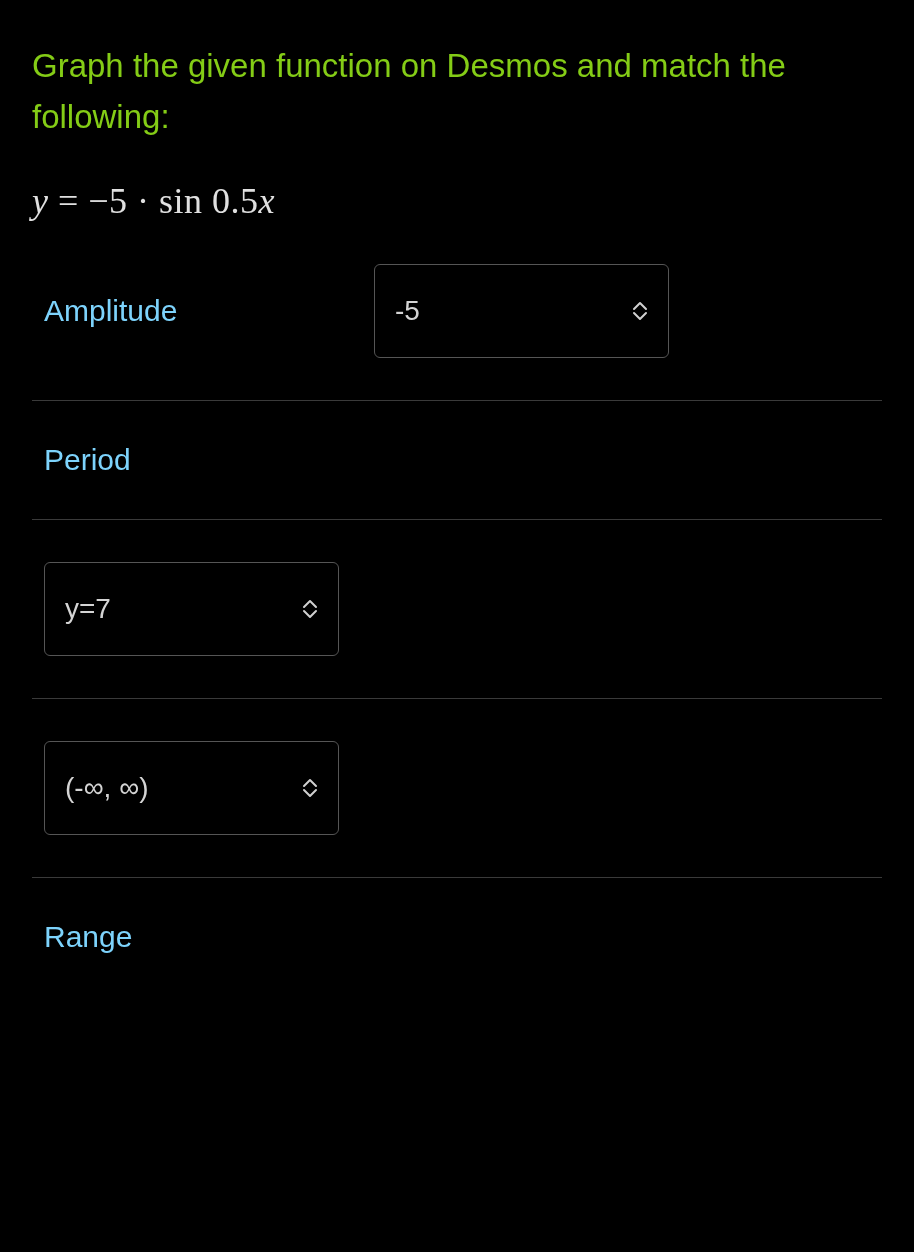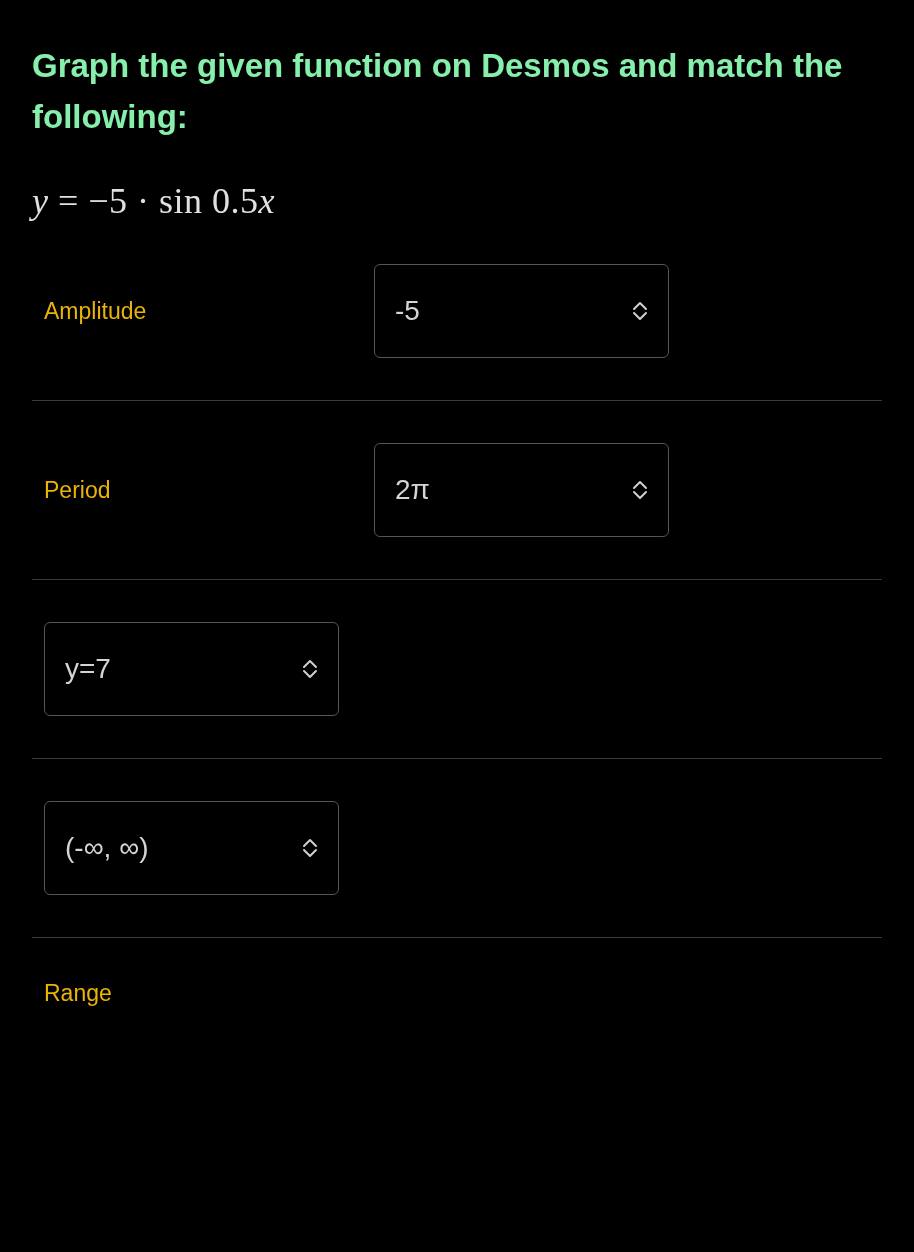--- a/index.html
+++ b/index.html
@@ -11,23 +11,23 @@
       background: #000000;
       color: #d4d4d4;
       font-family: 'Segoe UI', 'Helvetica Neue', Arial, sans-serif;
       width: 914px;
       height: 1252px;
       padding: 40px 32px;
     }
     .instruction {
       font-size: 33px;
       line-height: 1.55;
-      color: #86efac;
+      color: #84cc16;
       margin-bottom: 38px;
-      font-weight: 700;
+      font-weight: 400;
     }
     .equation {
       font-family: 'Cambria Math', 'Times New Roman', serif;
       font-size: 36px;
       color: #e0e0e0;
       letter-spacing: 0.5px;
     }
     .equation .var {
       font-style: italic;
     }
@@ -35,22 +35,22 @@
       display: flex;
       align-items: center;
       padding: 42px 12px;
       border-bottom: 1px solid #3a3a3a;
     }
     .row:first-of-type {
       border-top: 1px solid #3a3a3a;
     }
     .label {
       width: 330px;
-      font-size: 23px;
-      color: #eab308;
+      font-size: 30px;
+      color: #7dd3fc;
       font-weight: 400;
     }
     .select-box {
       display: flex;
       align-items: center;
       justify-content: space-between;
       width: 295px;
       height: 94px;
       border: 1px solid #555555;
       border-radius: 6px;
@@ -90,31 +90,20 @@
         </svg>
       <svg width="16" height="10" viewBox="0 0 16 10">
           <path d="M2 2 L8 8 L14 2" stroke="#d0d0d0" stroke-width="2" fill="none" stroke-linecap="round" stroke-linejoin="round"></path>
         </svg>
     </span>
   </div>
 </div>
 
 <div class="row">
   <div class="label">Period</div>
-  <div class="select-box">
-    <span class="select-value">2π</span>
-    <span class="chevrons">
-      <svg width="16" height="10" viewBox="0 0 16 10">
-          <path d="M2 8 L8 2 L14 8" stroke="#d0d0d0" stroke-width="2" fill="none" stroke-linecap="round" stroke-linejoin="round"></path>
-        </svg>
-      <svg width="16" height="10" viewBox="0 0 16 10">
-          <path d="M2 2 L8 8 L14 2" stroke="#d0d0d0" stroke-width="2" fill="none" stroke-linecap="round" stroke-linejoin="round"></path>
-        </svg>
-    </span>
-  </div>
 </div>
 
 <div class="row">
   <div class="select-box">
     <span class="select-value">y=7</span>
     <span class="chevrons">
       <svg width="16" height="10" viewBox="0 0 16 10">
           <path d="M2 8 L8 2 L14 8" stroke="#d0d0d0" stroke-width="2" fill="none" stroke-linecap="round" stroke-linejoin="round"></path>
         </svg>
       <svg width="16" height="10" viewBox="0 0 16 10">

